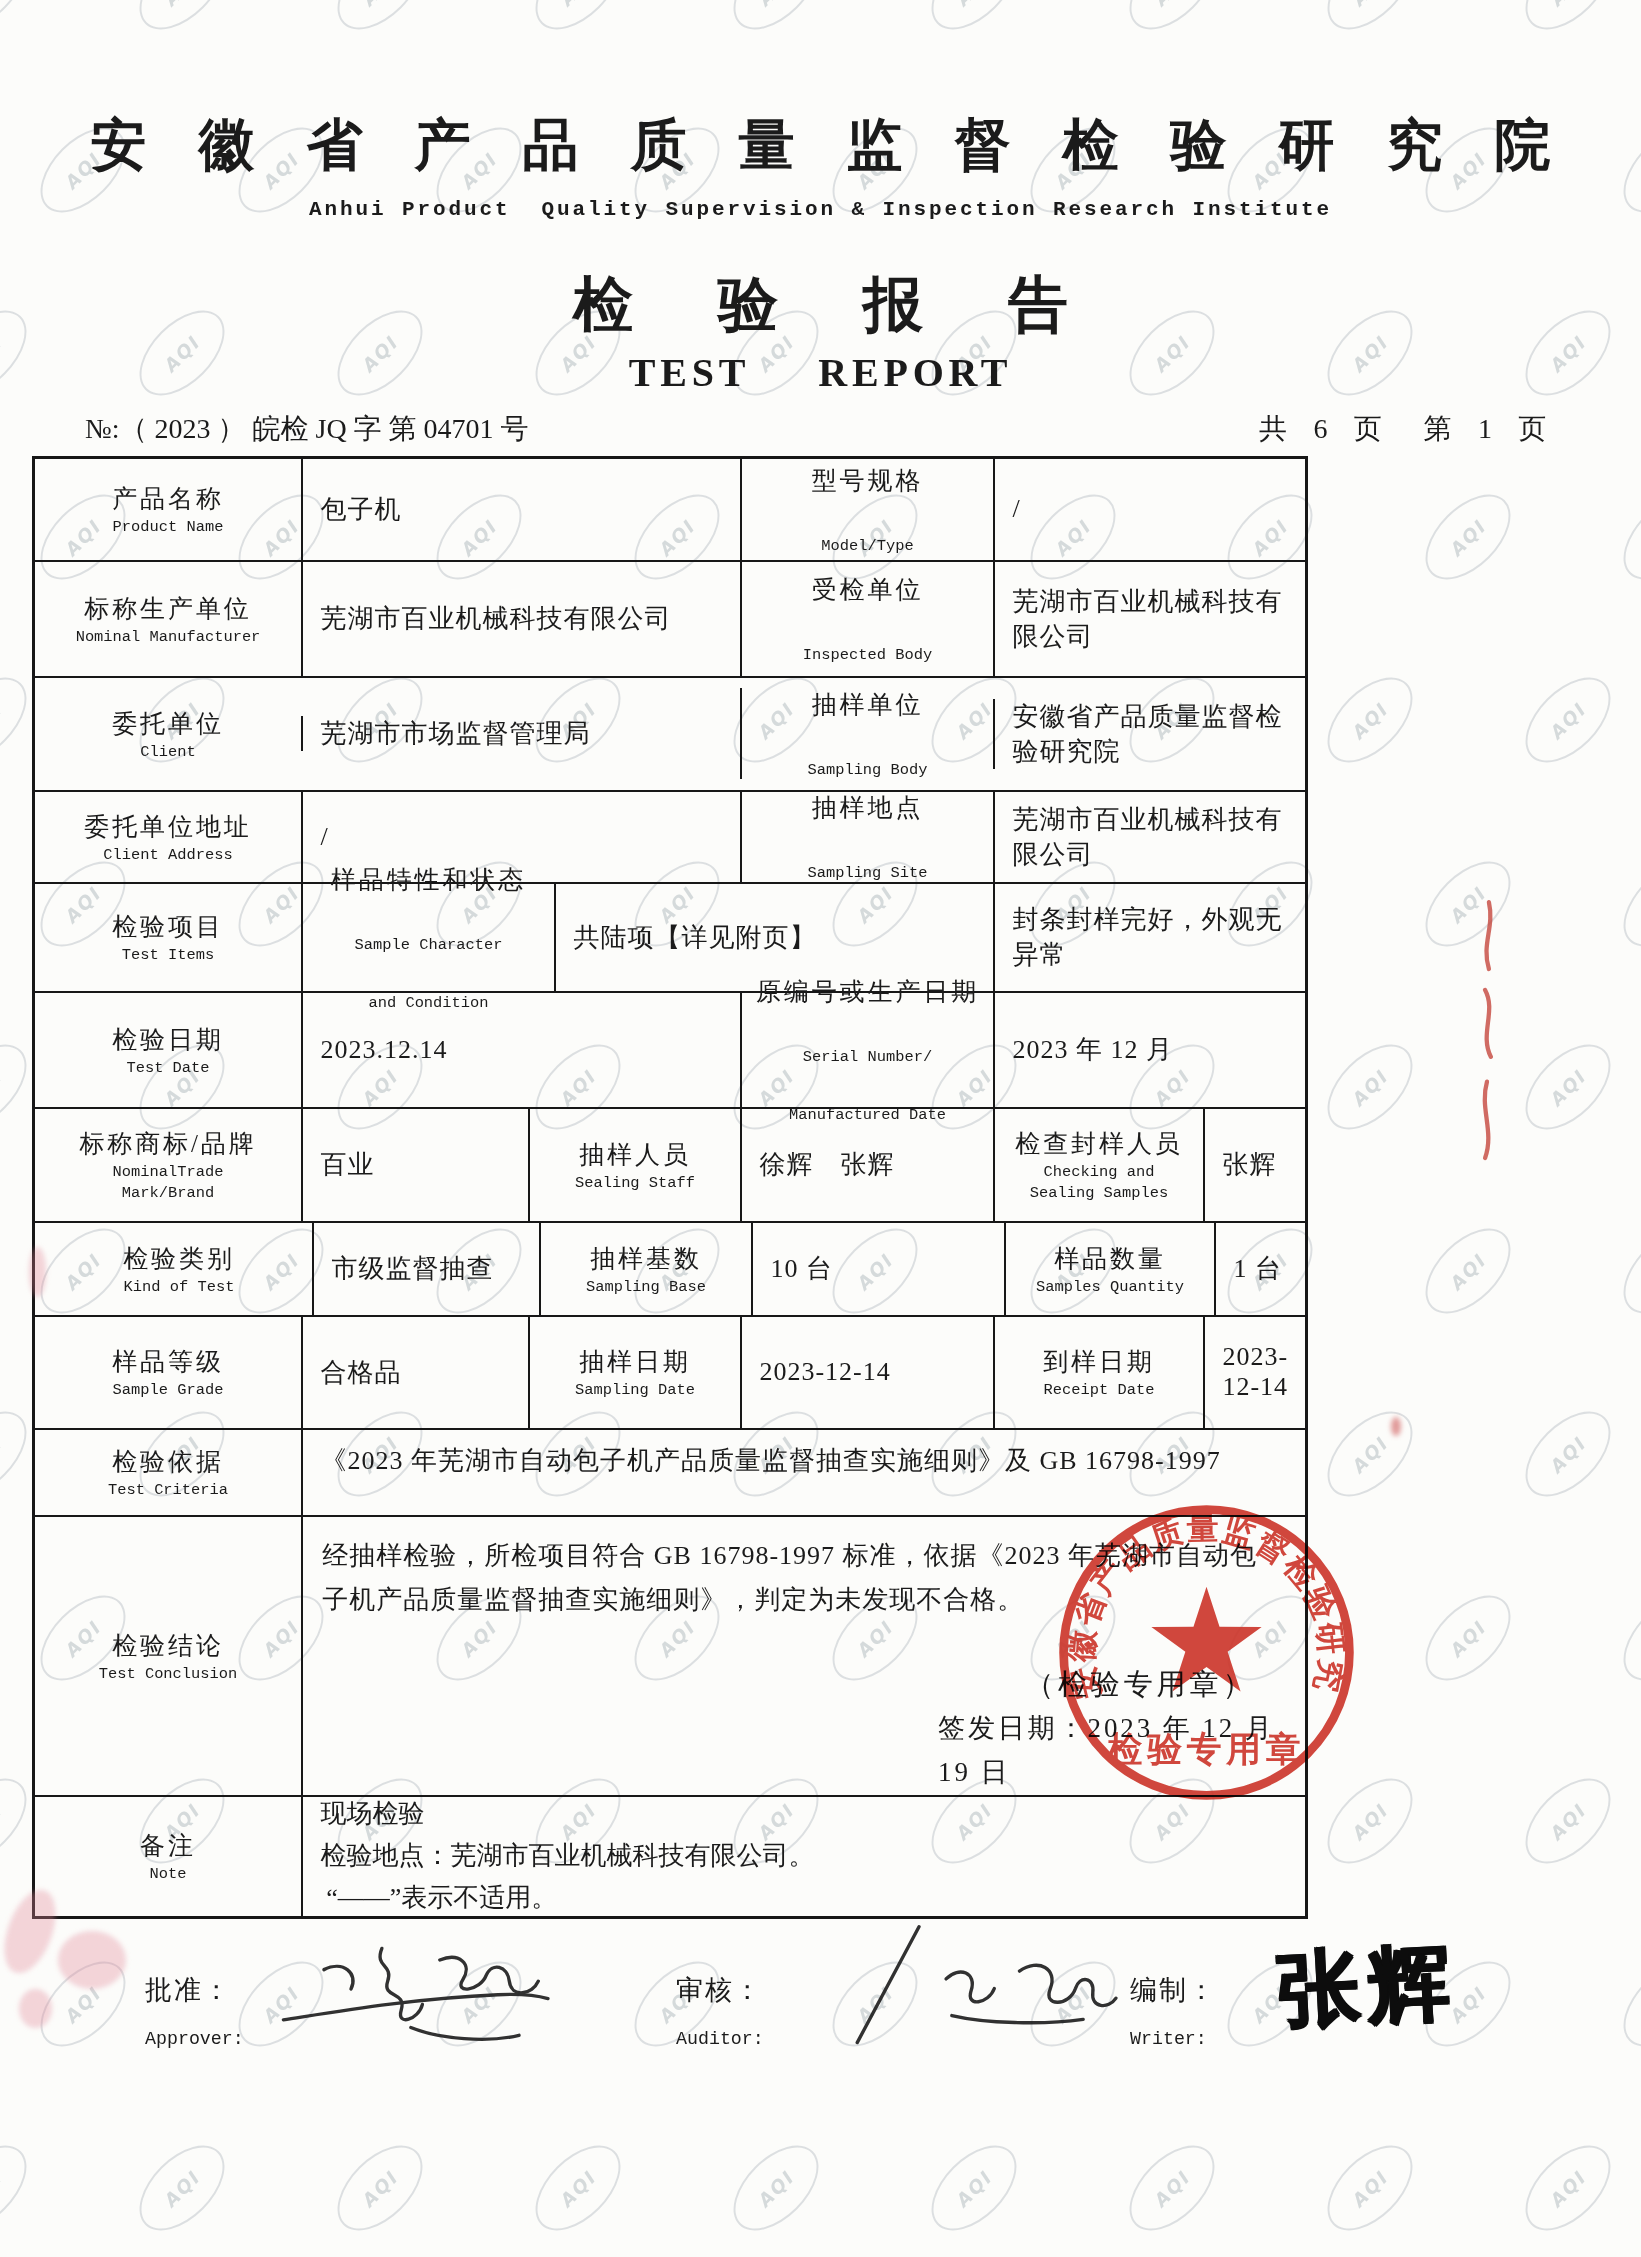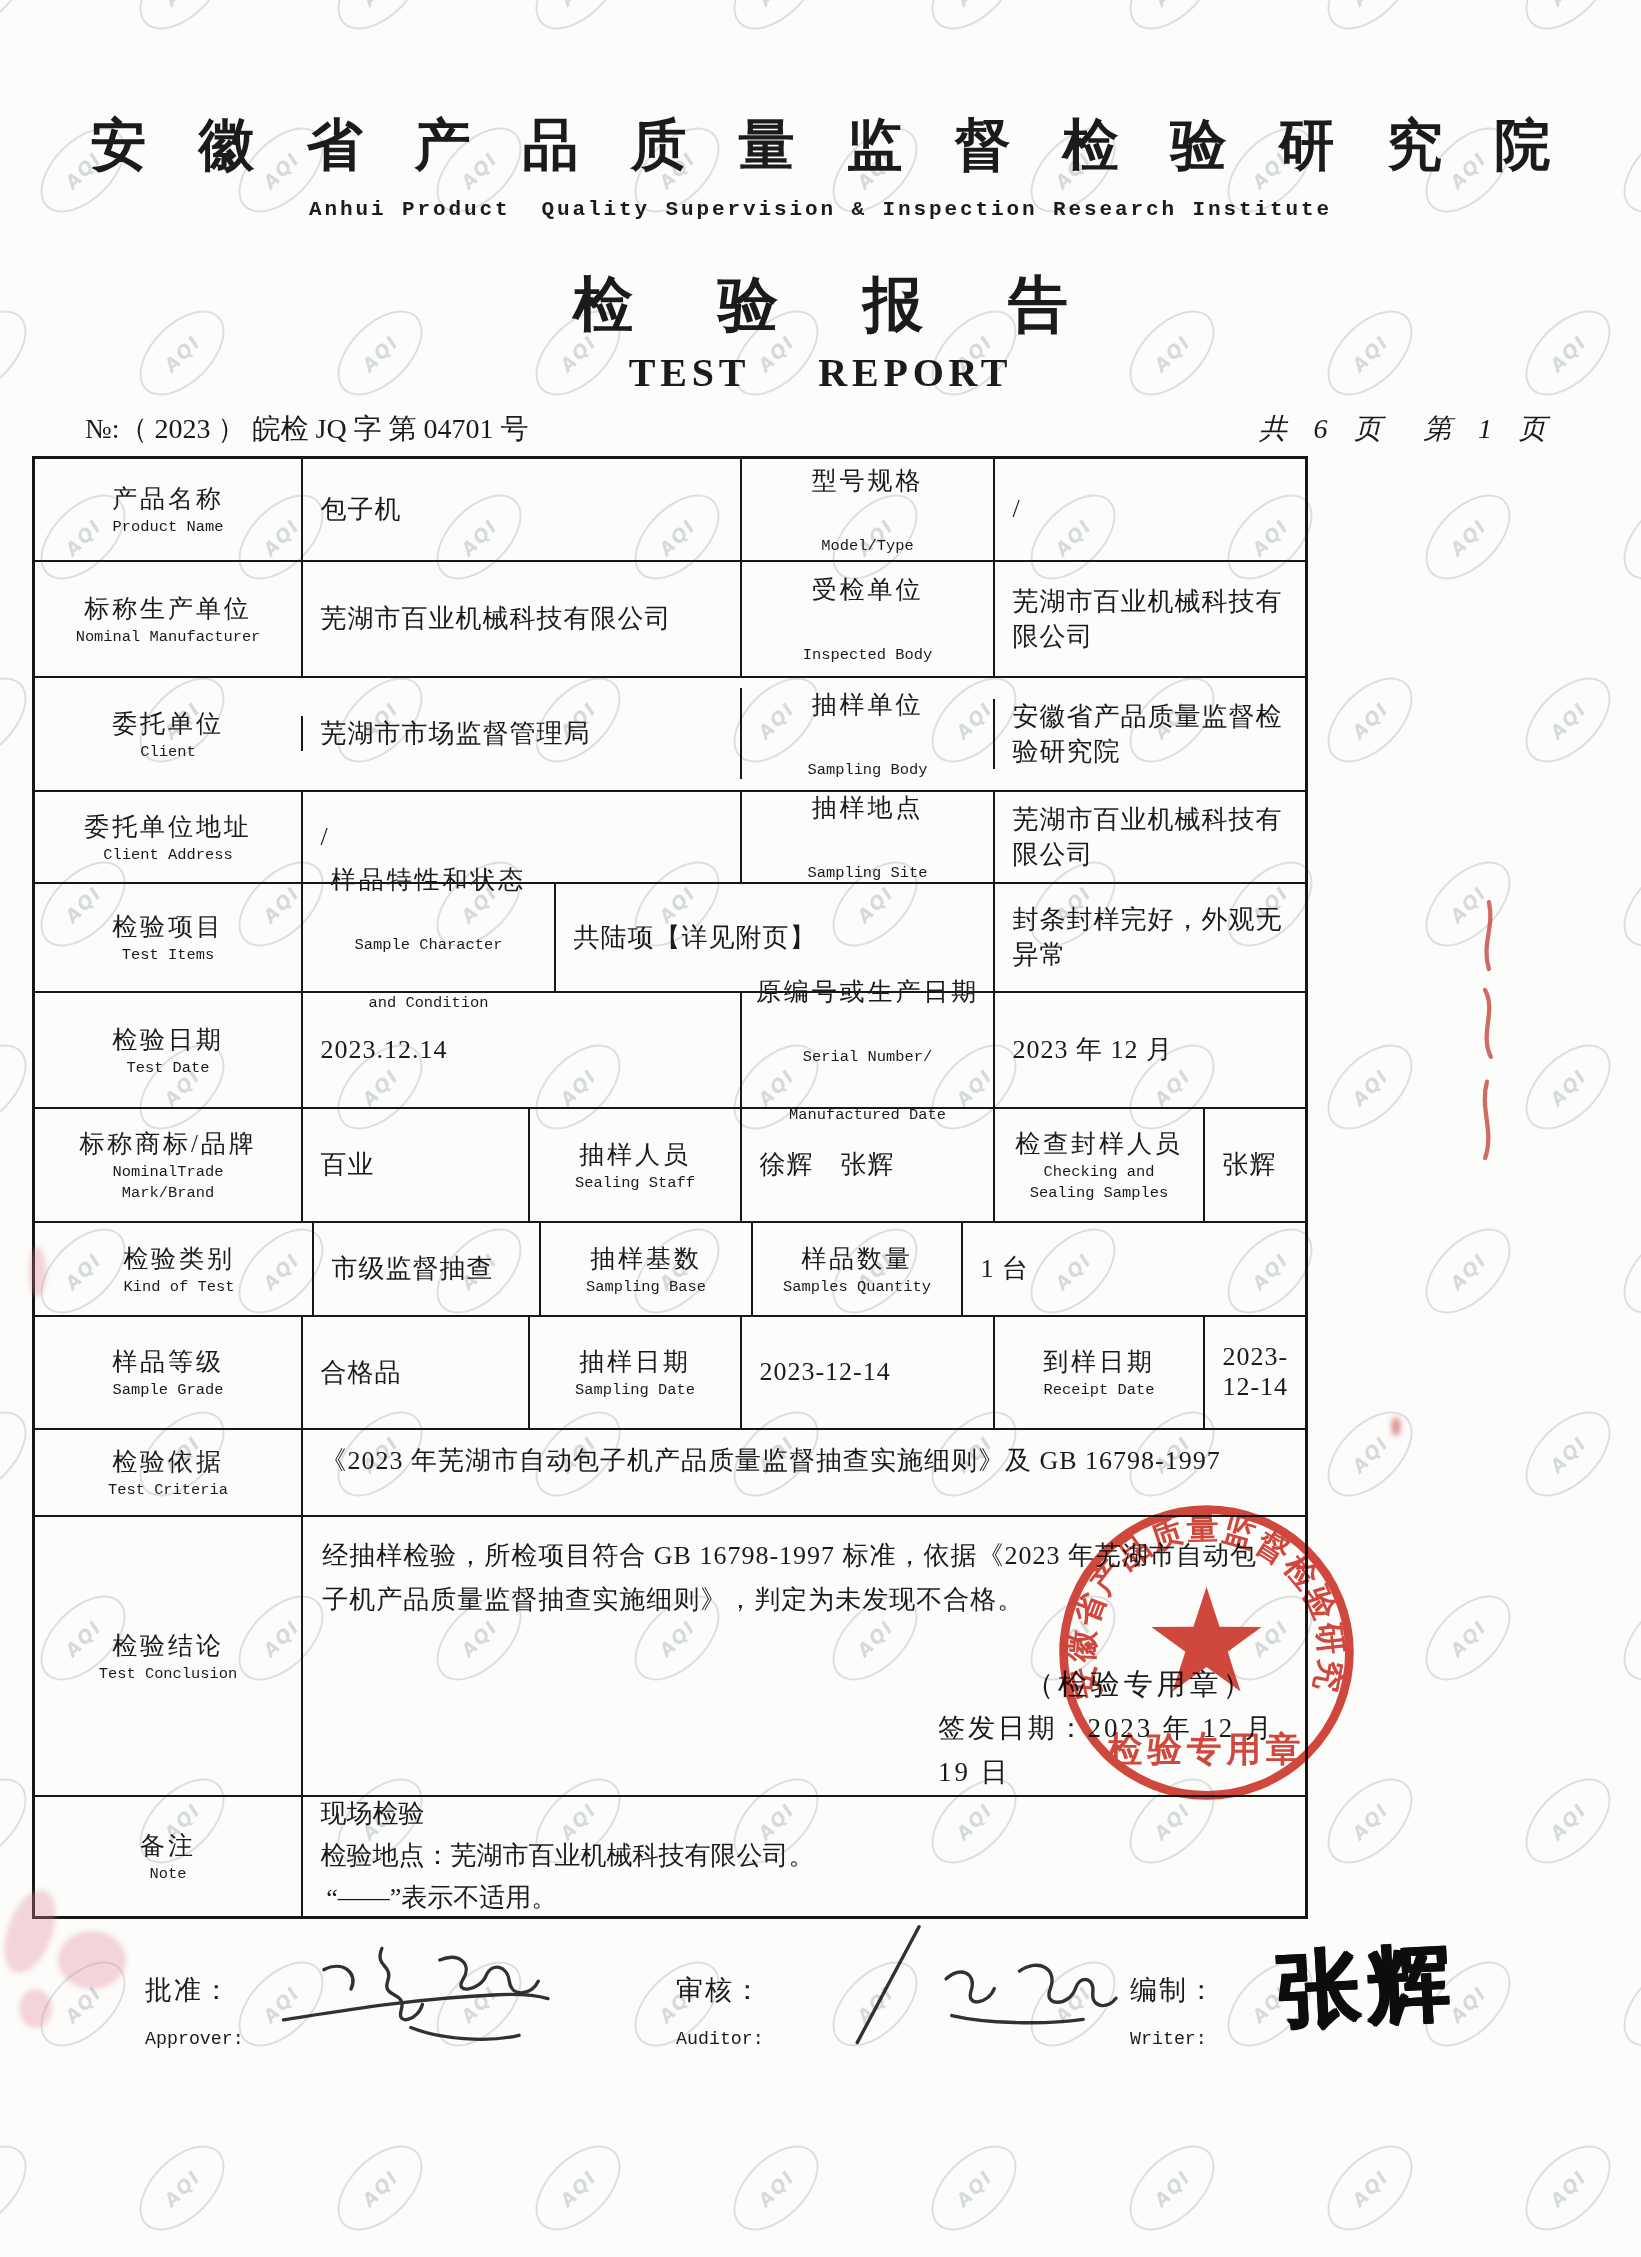--- a/index.html
+++ b/index.html
@@ -16,21 +16,21 @@
   .institute-cn{margin:0;padding-top:108px;text-align:center;font-size:56px;font-weight:bold;
       letter-spacing:52px;padding-left:52px;white-space:nowrap;}
   .institute-en{margin-top:13.5px;text-align:center;font-family:"Liberation Mono","DejaVu Sans Mono",monospace;
       font-size:21px;letter-spacing:2.9px;white-space:pre;font-weight:bold;}
   .title-cn{margin:44px 0 0 0;text-align:center;font-size:60px;font-weight:bold;
       letter-spacing:85px;padding-left:85px;white-space:nowrap;}
   .title-en{margin-top:3.9px;text-align:center;font-size:40px;font-weight:bold;
       letter-spacing:4.8px;word-spacing:54px;font-family:"Liberation Serif",serif;}
   .no-line{display:flex;justify-content:space-between;align-items:flex-end;
       margin:13.5px 85px 7.7px 85px;font-size:28px;}
-  .no-line .pages span{margin-left:25px;letter-spacing:9.7px;font-style:italic;}
+  .no-line .pages span{margin-left:25px;letter-spacing:9.7px;}
   
   .report-table{position:relative;margin-left:32px;width:1276px;border:3.9px solid #171717;
       box-sizing:border-box;background:transparent;}
   .t-row{display:flex;box-sizing:border-box;}
   .t-row + .t-row{border-top:2.9px solid #171717;}
   .cell{box-sizing:border-box;display:flex;min-width:0;}
   .cell + .cell{border-left:2.9px solid #171717;}
   .label{flex-direction:column;align-items:center;justify-content:center;text-align:center;gap:2.9px;}
   .label .cn{font-size:25px;letter-spacing:2.9px;}
   .label .en{font-family:"Liberation Mono","DejaVu Sans Mono",monospace;font-size:15.4px;letter-spacing:0;}
@@ -527,20 +527,21 @@
       <div class="t-row h8">
         <div class="cell label s1">
           <span class="cn">检验类别</span>
           <span class="en">Kind of Test</span>
         </div>
         <div class="cell value s2">市级监督抽查</div>
         <div class="cell label s3">
           <span class="cn">抽样基数</span>
           <span class="en">Sampling Base</span>
         </div>
+        <div class="cell value s4">10 台</div>
         <div class="cell label s5">
           <span class="cn">样品数量</span>
           <span class="en">Samples Quantity</span>
         </div>
         <div class="cell value s6">1 台</div>
       </div>
 
       <div class="t-row h9">
         <div class="cell label s1">
           <span class="cn">样品等级</span>

